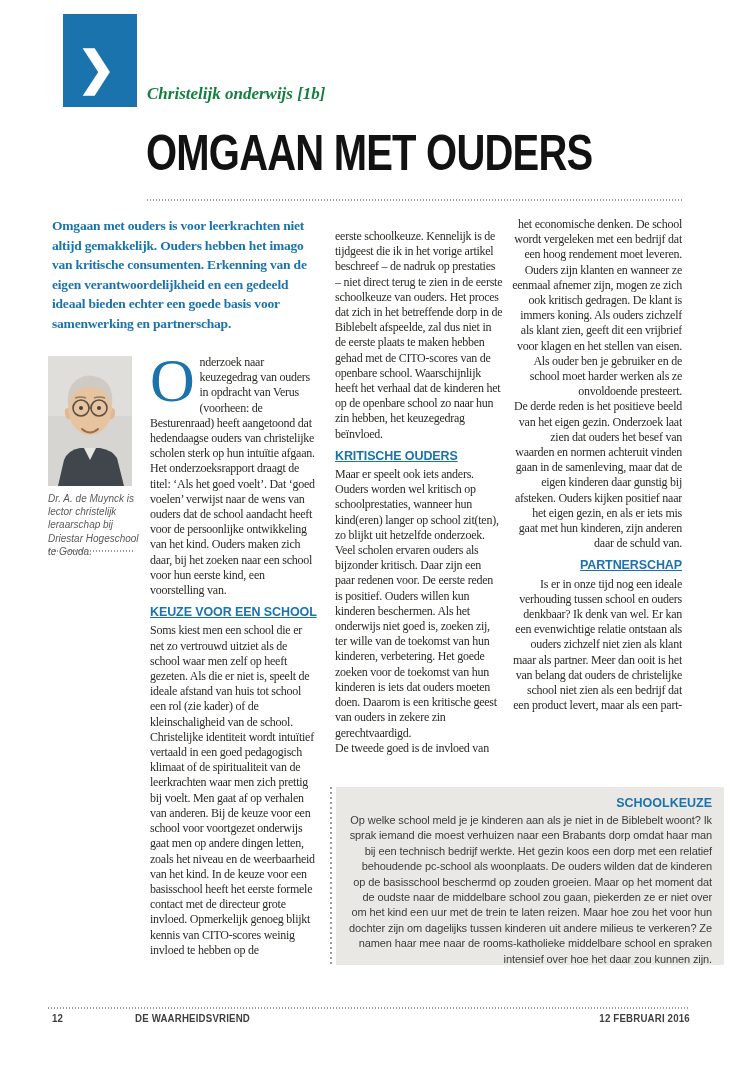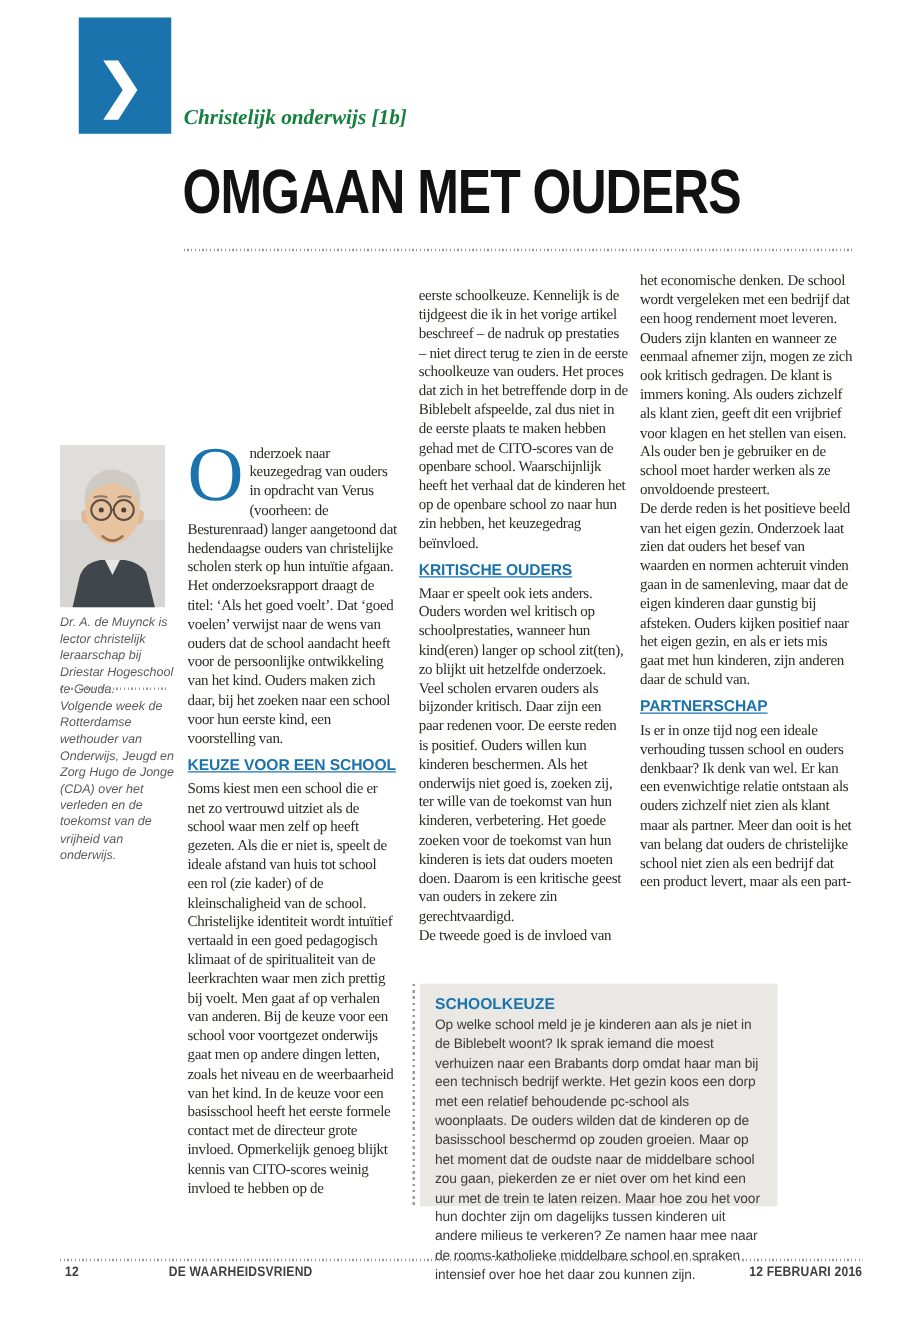--- a/index.html
+++ b/index.html
@@ -35,31 +35,31 @@
   .side-note{position:absolute;left:48px;top:559px;width:96px;
              font-family:"Liberation Sans",sans-serif;font-style:italic;
              font-size:10px;line-height:13.2px;color:#5a5a5a;}
 
   
   .col{position:absolute;font-size:12px;line-height:15.2px;letter-spacing:-0.25px;
        overflow:hidden;text-align:left;}
   .col p{margin:0;}
   .col-1{left:150px;top:355px;width:168px;height:632px;}
   .col-2{left:335px;top:217px;width:168px;height:564px;margin-top:12px;}
-  .col-3{left:512px;top:217px;width:170px;height:564px;}
+  .col-3{left:512px;top:217px;width:170px;height:564px;text-align:right;}
   .sec-heading{font-family:"Liberation Sans",sans-serif;font-weight:bold;font-size:12.5px;
                color:#1b73ad;margin:7px 0 3px 0;letter-spacing:-0.1px;text-decoration:underline;}
   .dropcap{float:left;color:#1b73ad;font-size:62px;line-height:46px;padding:2px 5px 0 0;
            font-family:"Liberation Serif",serif;}
 
   
   .kader-vrule{position:absolute;left:330px;top:787px;width:2px;height:178px;
                background-image:repeating-linear-gradient(180deg,#9a9a9a 0 2px,transparent 2px 5px);}
-  .kader{position:absolute;left:336px;top:787px;width:286px;height:178px;background:#e9e8e4;
-         box-sizing:border-box;padding:9px 12px;}
+  .kader{position:absolute;left:336px;top:787px;width:388px;height:178px;background:#e9e8e4;
+         box-sizing:border-box;padding:9px 12px;text-align:right;}
   .kader h3{font-family:"Liberation Sans",sans-serif;font-weight:bold;font-size:12.5px;
             color:#1b73ad;margin:0 0 3px 0;}
   .kader p{margin:0;font-family:"Liberation Sans",sans-serif;font-size:11px;
            line-height:15.4px;color:#3c3c3c;letter-spacing:-0.1px;}
 
   
   .footer-item{position:absolute;top:1012px;font-family:"Liberation Sans",sans-serif;
                font-weight:bold;font-size:11px;color:#3f3f3f;letter-spacing:0.2px;
                transform:scaleX(0.88);transform-origin:left top;white-space:nowrap;}
   .footer-page{left:52px;}
@@ -71,20 +71,21 @@
 
 <div class="page">
 
   <div class="brand-square">
     <span class="brand-chevron">❯</span>
   </div>
   <div class="kicker">Christelijk onderwijs [1b]</div>
   <div class="main-title">OMGAAN MET OUDERS</div>
   <div class="hrule rule-header"></div>
 
+  <div class="intro">Omgaan met ouders is voor leerkrachten niet altijd gemakkelijk. Ouders hebben het imago van kritische consumenten. Erkenning van de eigen verantwoordelijkheid en een gedeeld ideaal bieden echter een goede basis voor samenwerking en partnerschap.</div>
 
   <div class="portrait">
     <svg width="84" height="130" viewBox="0 0 84 130" xmlns="http://www.w3.org/2000/svg">
       <rect x="0" y="0" width="84" height="130" fill="#d7d5d2"></rect>
       <rect x="0" y="0" width="84" height="60" fill="#e0deda"></rect>
       <path d="M10 130 L16 104 Q20 94 32 92 L52 92 Q64 94 69 102 L76 130 Z" fill="#41464d"></path>
       <path d="M36 92 L42 104 L48 92 Z" fill="#e8e6e2"></path>
       <ellipse cx="42" cy="52" rx="22" ry="27" fill="#e7c3a0"></ellipse>
       <path d="M20 50 Q18 30 30 23 Q40 16 54 23 Q66 30 64 50 Q60 32 42 31 Q24 32 20 50 Z" fill="#cfcbc4"></path>
       <path d="M20 52 Q16 52 17 58 Q18 64 22 63 Z" fill="#e0b894"></path>
@@ -94,24 +95,23 @@
       <line x1="41" y1="52" x2="43" y2="52" stroke="#5a4f45" stroke-width="1.6"></line>
       <circle cx="33" cy="52" r="2" fill="#4a403a"></circle>
       <circle cx="51" cy="52" r="2" fill="#4a403a"></circle>
       <path d="M34 73 Q42 80 50 73" fill="none" stroke="#9c6b50" stroke-width="2" stroke-linecap="round"></path>
       <path d="M27 42 Q33 40 38 42" fill="none" stroke="#8a7a6a" stroke-width="1.5"></path>
       <path d="M46 42 Q51 40 57 42" fill="none" stroke="#8a7a6a" stroke-width="1.5"></path>
     </svg>
   </div>
   <div class="side-caption">Dr. A. de Muynck is lector christelijk leraarschap bij Driestar Hogeschool te Gouda.</div>
   <div class="side-rule"></div>
-  <div class="side-note">Volgende week de Rotterdamse wethouder van Onderwijs, Jeugd en Zorg Hugo de Jonge (CDA) over het verleden en de toekomst van de vrijheid van onderwijs.</div>
 
   <div class="col col-1">
-    <p><span class="dropcap">O</span><span>nderzoek naar keuzegedrag van ouders in opdracht van Verus (voorheen: de Besturenraad) langer aangetoond dat hedendaagse ouders van christelijke scholen sterk op hun intuïtie afgaan.</span></p>
+    <p><span class="dropcap">O</span><span>nderzoek naar keuzegedrag van ouders in opdracht van Verus (voorheen: de Besturenraad) heeft aangetoond dat hedendaagse ouders van christelijke scholen sterk op hun intuïtie afgaan.</span></p>
     <p>Het onderzoeksrapport draagt de titel: ‘Als het goed voelt’. Dat ‘goed voelen’ verwijst naar de wens van ouders dat de school aandacht heeft voor de persoonlijke ontwikkeling van het kind. Ouders maken zich daar, bij het zoeken naar een school voor hun eerste kind, een voorstelling van.</p>
     <h3 class="sec-heading">KEUZE VOOR EEN SCHOOL</h3>
     <p>Soms kiest men een school die er net zo vertrouwd uitziet als de school waar men zelf op heeft gezeten. Als die er niet is, speelt de ideale afstand van huis tot school een rol (zie kader) of de kleinschaligheid van de school. Christelijke identiteit wordt intuïtief vertaald in een goed pedagogisch klimaat of de spiritualiteit van de leerkrachten waar men zich prettig bij voelt. Men gaat af op verhalen van anderen. Bij de keuze voor een school voor voortgezet onderwijs gaat men op andere dingen letten, zoals het niveau en de weerbaarheid van het kind. In de keuze voor een basisschool heeft het eerste formele contact met de directeur grote invloed. Opmerkelijk genoeg blijkt kennis van CITO-scores weinig invloed te hebben op de</p>
   </div>
 
   <div class="col col-2">
     <p>eerste schoolkeuze. Kennelijk is de tijdgeest die ik in het vorige artikel beschreef – de nadruk op prestaties – niet direct terug te zien in de eerste schoolkeuze van ouders. Het proces dat zich in het betreffende dorp in de Biblebelt afspeelde, zal dus niet in de eerste plaats te maken hebben gehad met de CITO-scores van de openbare school. Waarschijnlijk heeft het verhaal dat de kinderen het op de openbare school zo naar hun zin hebben, het keuzegedrag beïnvloed.</p>
     <h3 class="sec-heading">KRITISCHE OUDERS</h3>
     <p>Maar er speelt ook iets anders. Ouders worden wel kritisch op schoolprestaties, wanneer hun kind(eren) langer op school zit(ten), zo blijkt uit hetzelfde onderzoek. Veel scholen ervaren ouders als bijzonder kritisch. Daar zijn een paar redenen voor. De eerste reden is positief. Ouders willen kun kinderen beschermen. Als het onderwijs niet goed is, zoeken zij, ter wille van de toekomst van hun kinderen, verbetering. Het goede zoeken voor de toekomst van hun kinderen is iets dat ouders moeten doen. Daarom is een kritische geest van ouders in zekere zin gerechtvaardigd.</p>
     <p>De tweede goed is de invloed van</p>

